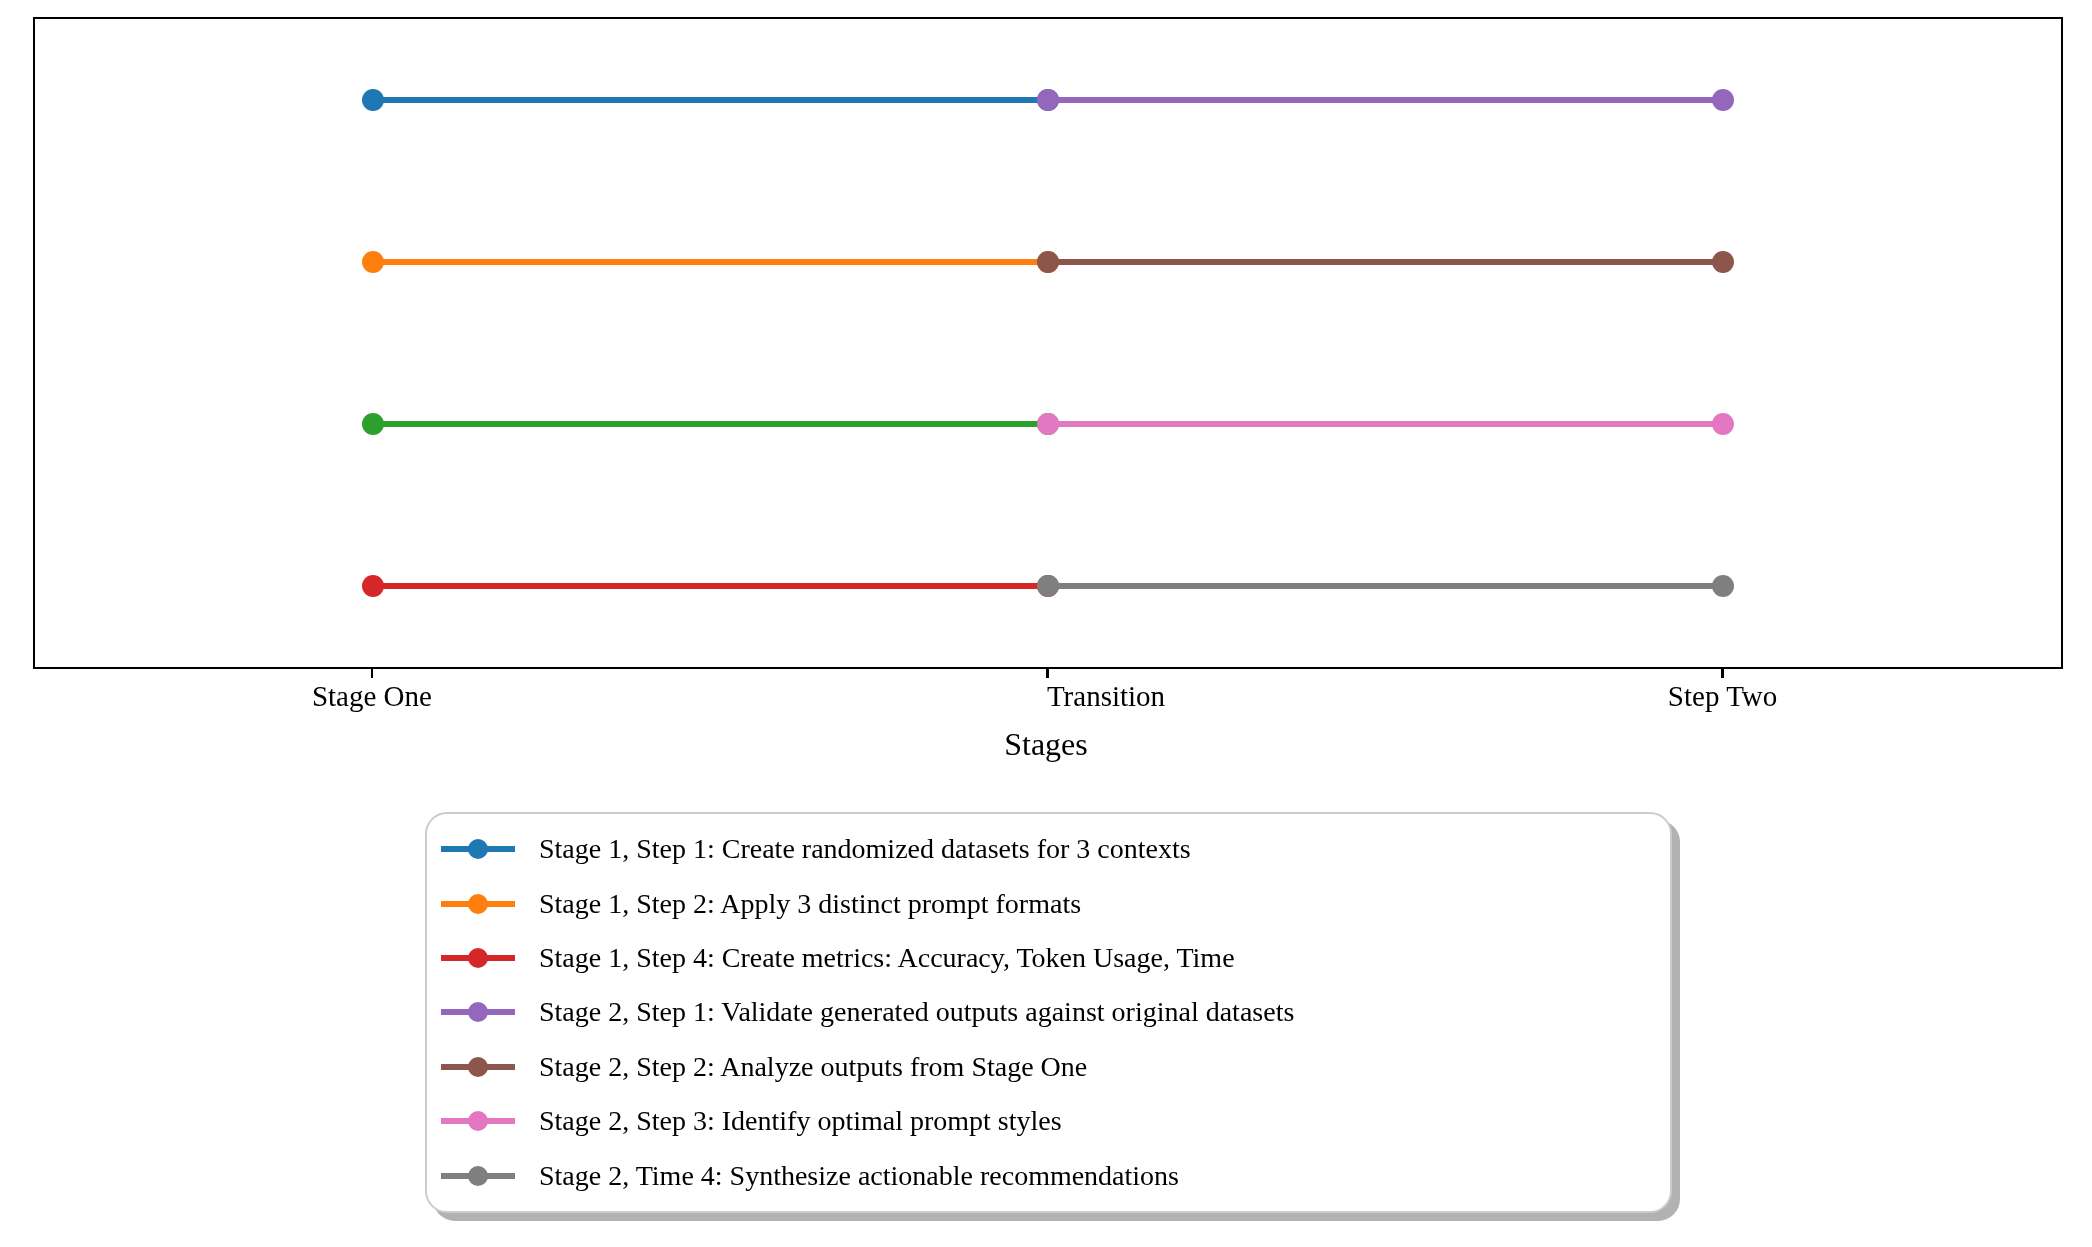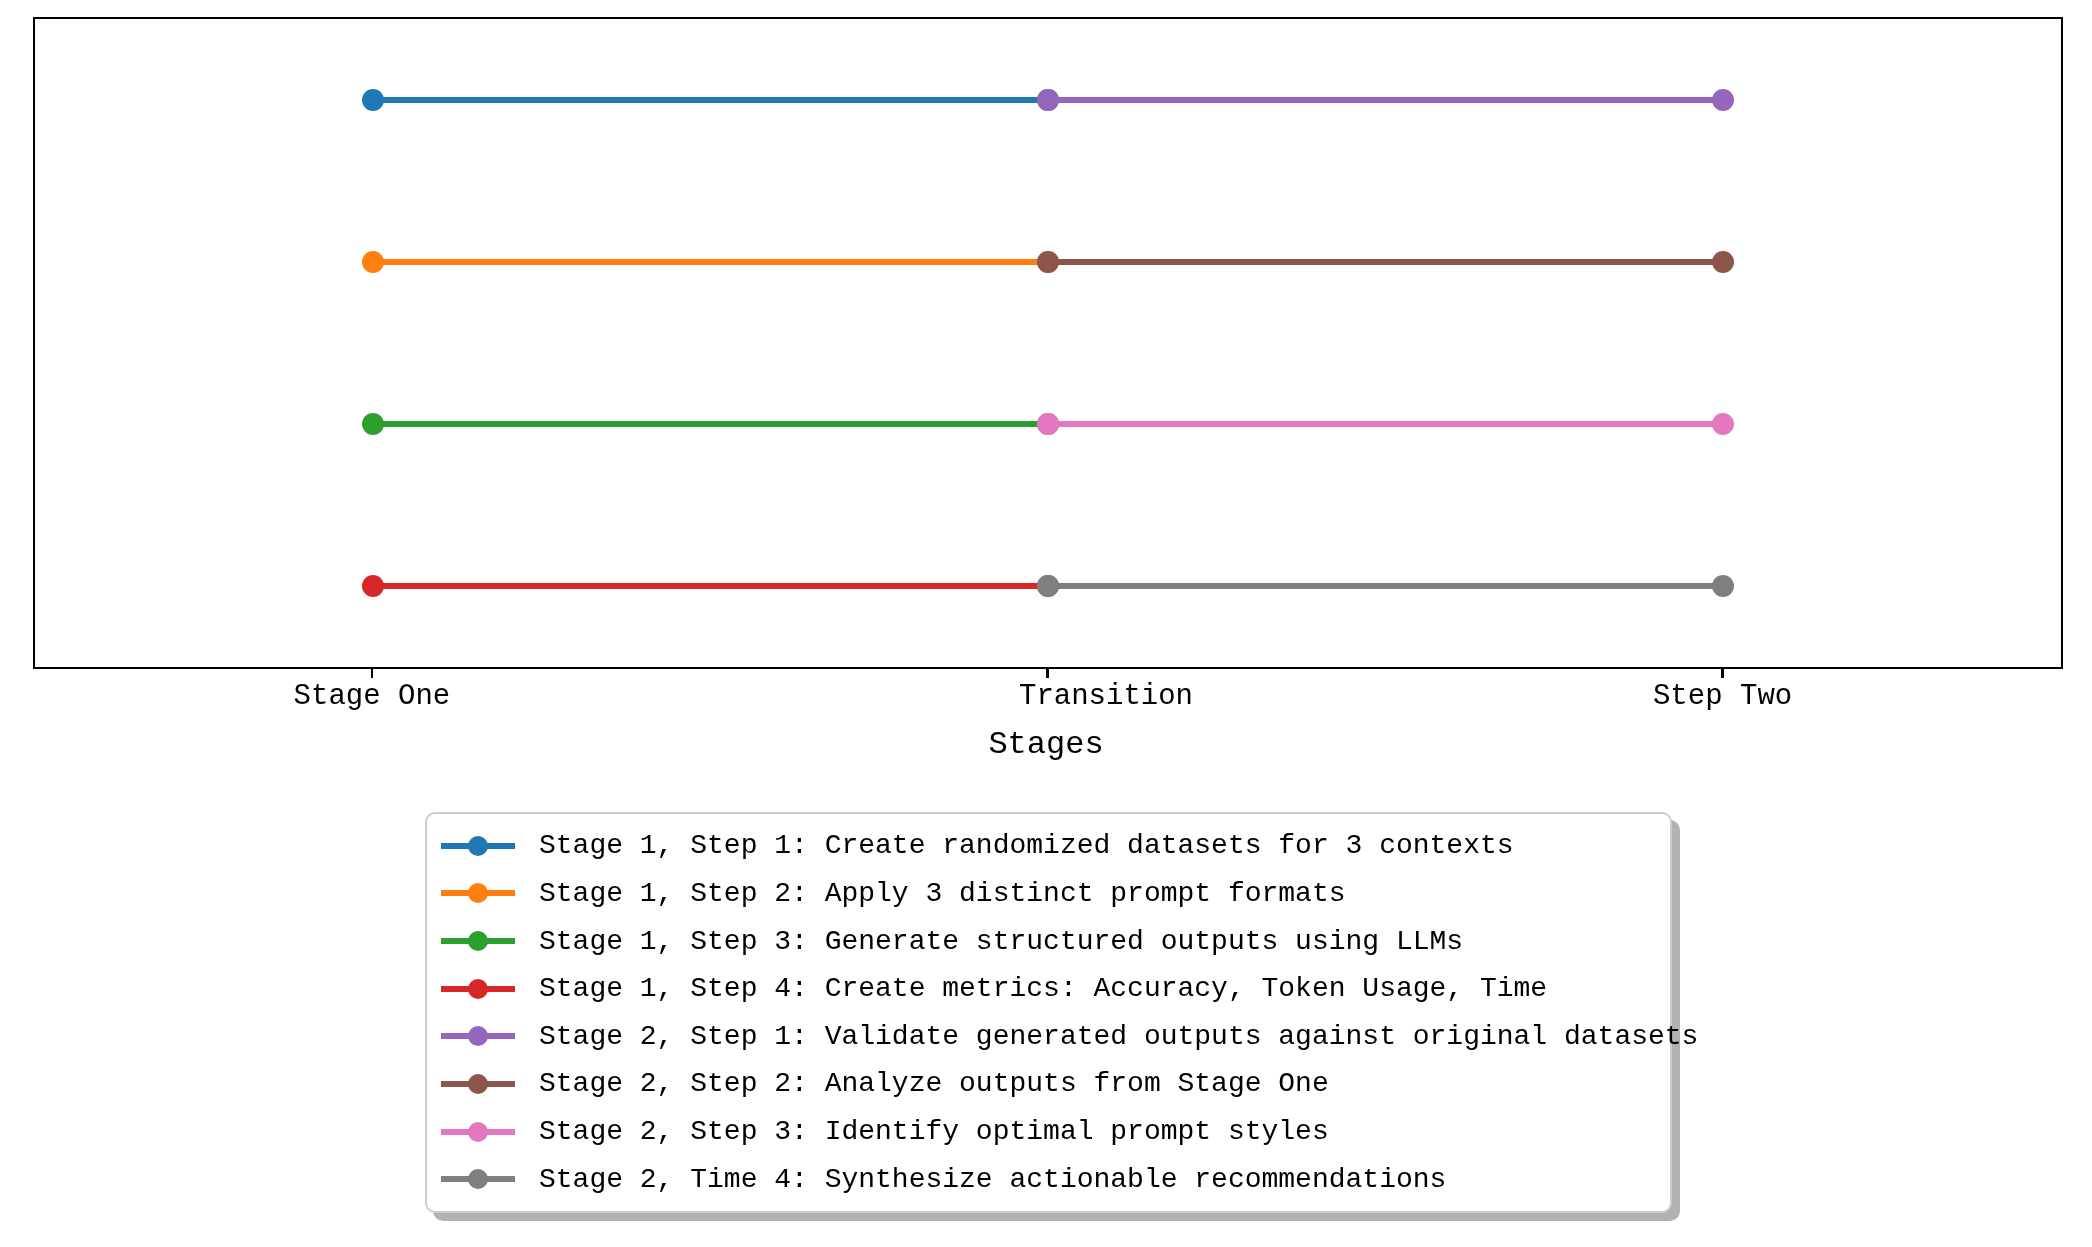--- a/index.html
+++ b/index.html
@@ -1,21 +1,21 @@
 <!DOCTYPE html>
 <html><head>
 <meta charset="utf-8">
 <style>
   html, body { margin: 0; padding: 0; background: #ffffff; }
   #figure {
     position: relative;
     width: 2092px;
     height: 1247px;
     background: #ffffff;
-    font-family: Liberation Mono, monospace;
+    font-family: Liberation Serif, serif;
     overflow: hidden;
   }
   #plot-area {
     position: absolute;
     left: 33px;
     top: 17px;
     width: 2026px;
     height: 648px;
     border: 2.5px solid #000000;
     background: #ffffff;
@@ -56,21 +56,21 @@
     white-space: nowrap;
   }
   #legend {
     position: absolute;
     left: 425px;
     top: 812px;
     width: 1247px;
     height: 401px;
     background: #ffffff;
     border: 2px solid #cccccc;
-    border-radius: 10px;
+    border-radius: 22px;
     box-shadow: 8px 8px 0 rgba(0, 0, 0, 0.30);
     box-sizing: border-box;
     display: flex;
     flex-direction: column;
     justify-content: space-around;
     padding: 8px 14px;
   }
   .legend-row {
     display: flex;
     align-items: center;
@@ -153,27 +153,20 @@
       </div>
       <div class="legend-row">
         <span class="legend-handle">
           <span class="hline" style="background: rgb(255, 127, 14);"></span>
           <span class="hmarker" style="background: rgb(255, 127, 14);"></span>
         </span>
         <span class="legend-label">Stage 1, Step 2: Apply 3 distinct prompt formats</span>
       </div>
       <div class="legend-row">
         <span class="legend-handle">
-          <span class="hline" style="background: rgb(44, 160, 44);"></span>
-          <span class="hmarker" style="background: rgb(44, 160, 44);"></span>
-        </span>
-        <span class="legend-label">Stage 1, Step 3: Generate structured outputs using LLMs</span>
-      </div>
-      <div class="legend-row">
-        <span class="legend-handle">
           <span class="hline" style="background: rgb(214, 39, 40);"></span>
           <span class="hmarker" style="background: rgb(214, 39, 40);"></span>
         </span>
         <span class="legend-label">Stage 1, Step 4: Create metrics: Accuracy, Token Usage, Time</span>
       </div>
       <div class="legend-row">
         <span class="legend-handle">
           <span class="hline" style="background: rgb(148, 103, 189);"></span>
           <span class="hmarker" style="background: rgb(148, 103, 189);"></span>
         </span>

